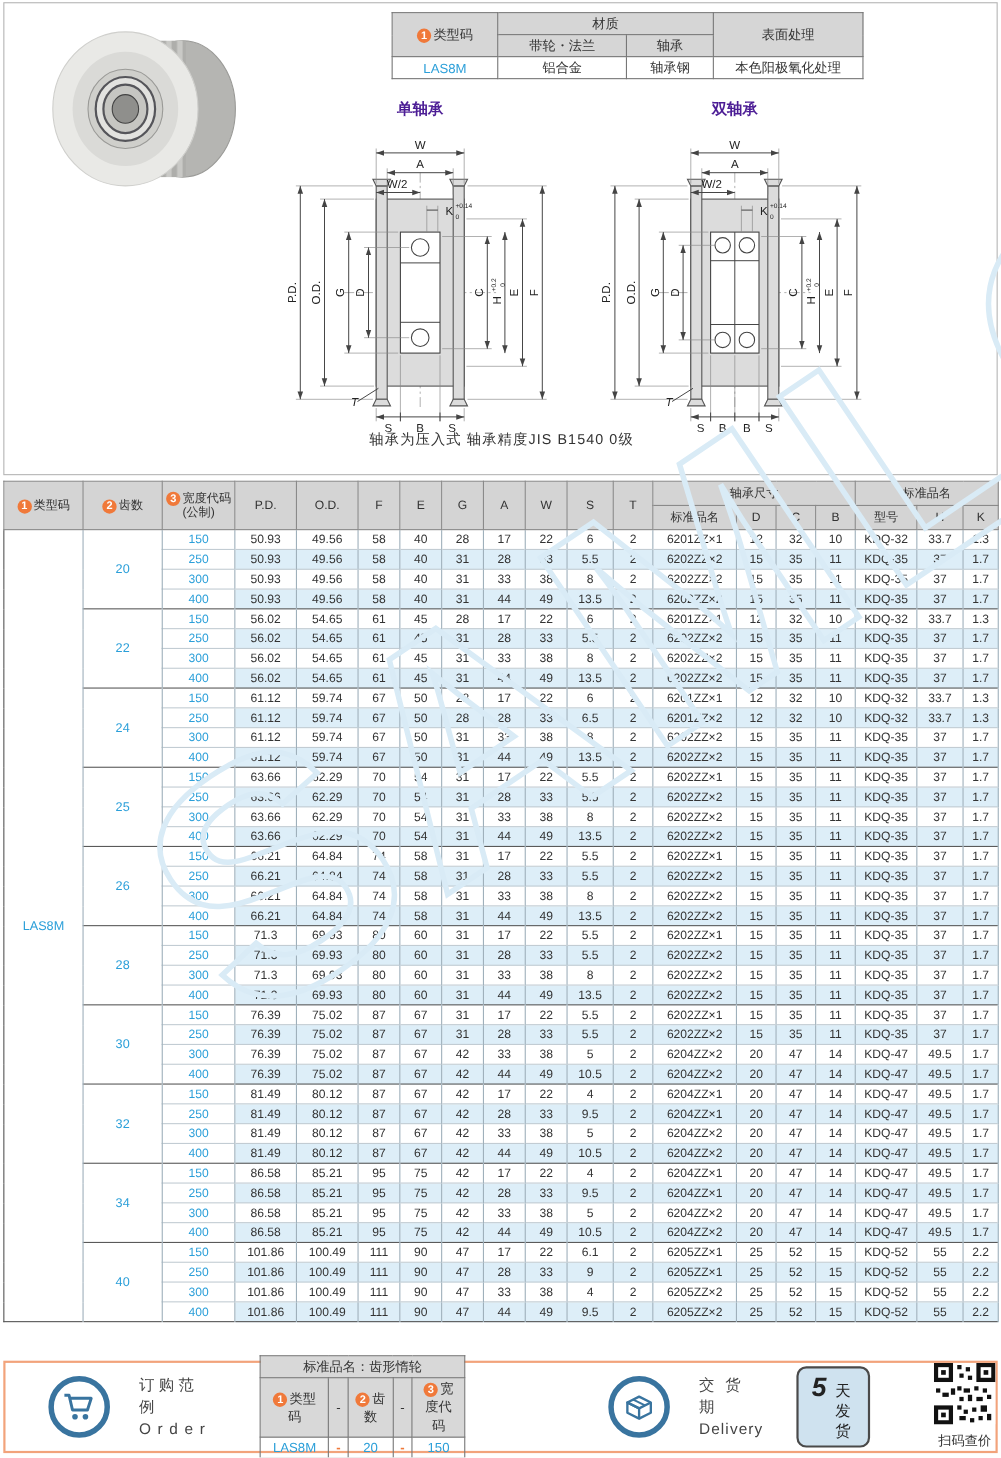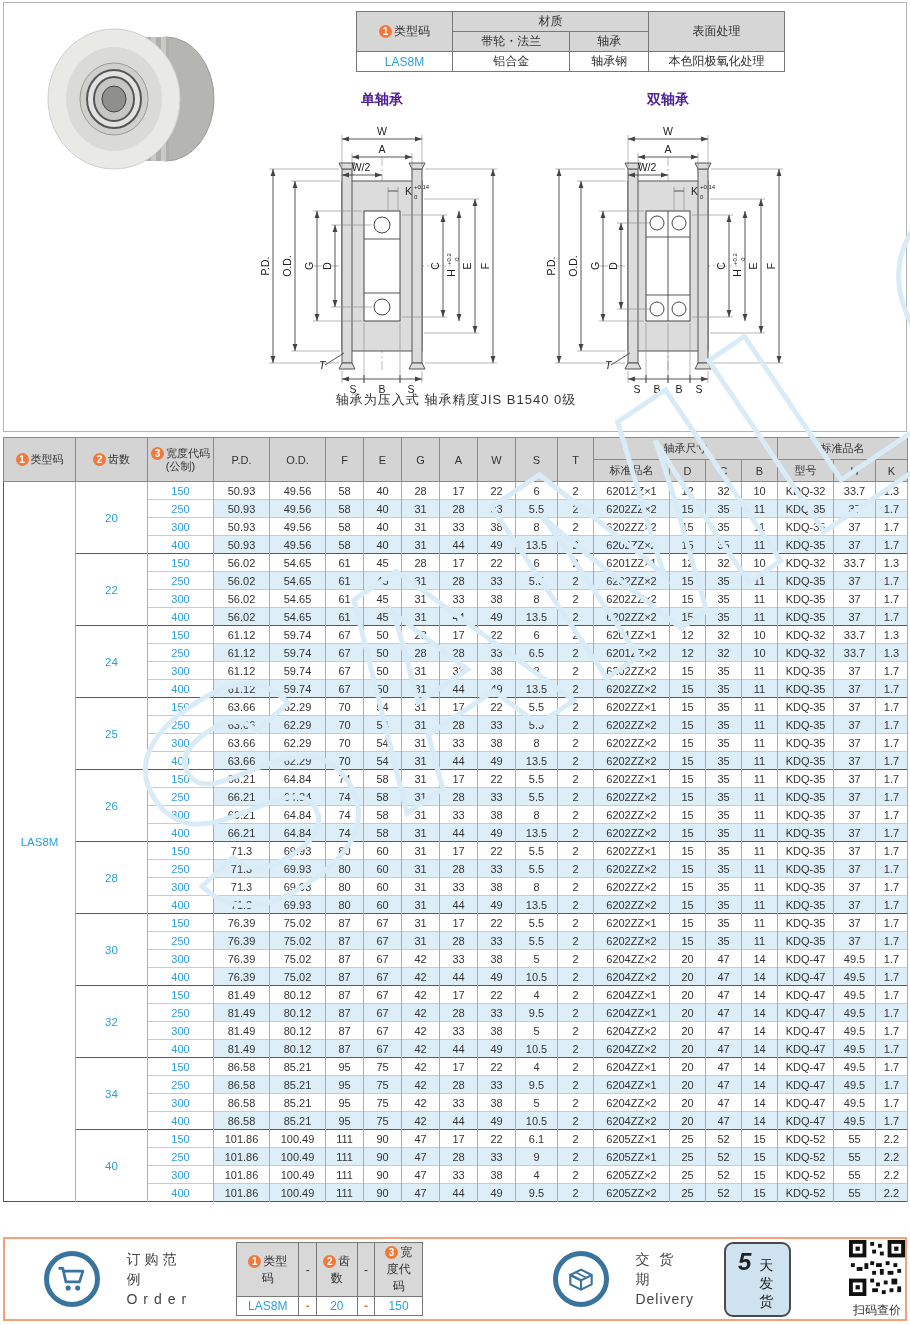--- a/index.html
+++ b/index.html
@@ -1153,20 +1153,23 @@
         <circle cx="9.3" cy="18.3" r="1.8" fill="#39749f"></circle>
         <circle cx="16" cy="18.3" r="1.8" fill="#39749f"></circle>
       </svg>
     </div>
     <div class="ord-label">
       <div>订购范例</div>
       <div style="letter-spacing:6px">Order</div>
     </div>
     <table class="ord-table">
       <tbody>
+          <tr>
+            <th colspan="5">标准品名：齿形惰轮</th>
+          </tr>
       <tr>
         <th style="width:92px"><span class="cnum">1</span><span>类型码</span></th>
         <th style="width:20px">-</th>
         <th style="width:78px"><span class="cnum">2</span><span>齿数</span></th>
         <th style="width:20px">-</th>
         <th style="width:92px"><span class="cnum">3</span><span>宽度代码</span></th>
       </tr>
       <tr>
         <td class="blue">LAS8M</td>
         <td class="ord-dash-o">-</td>

